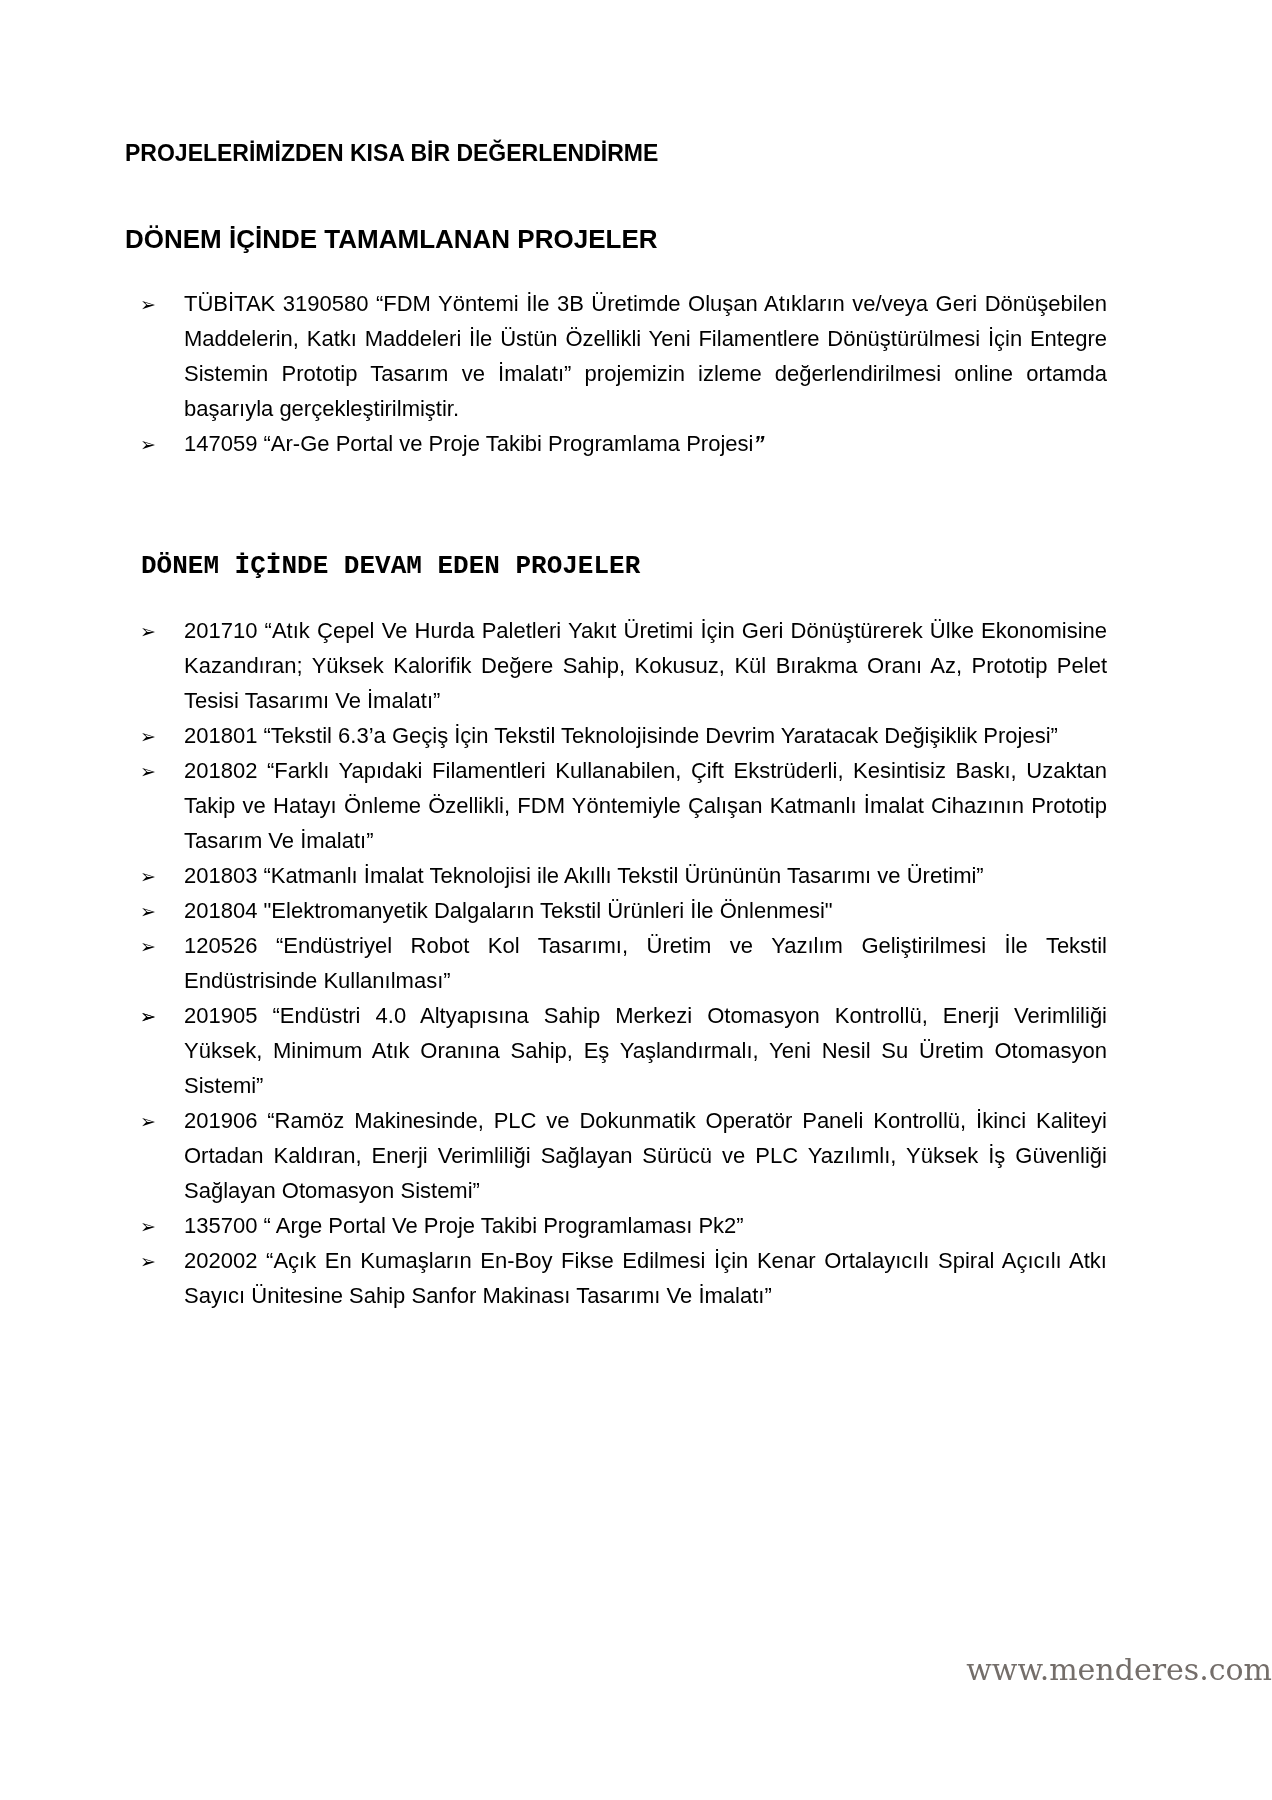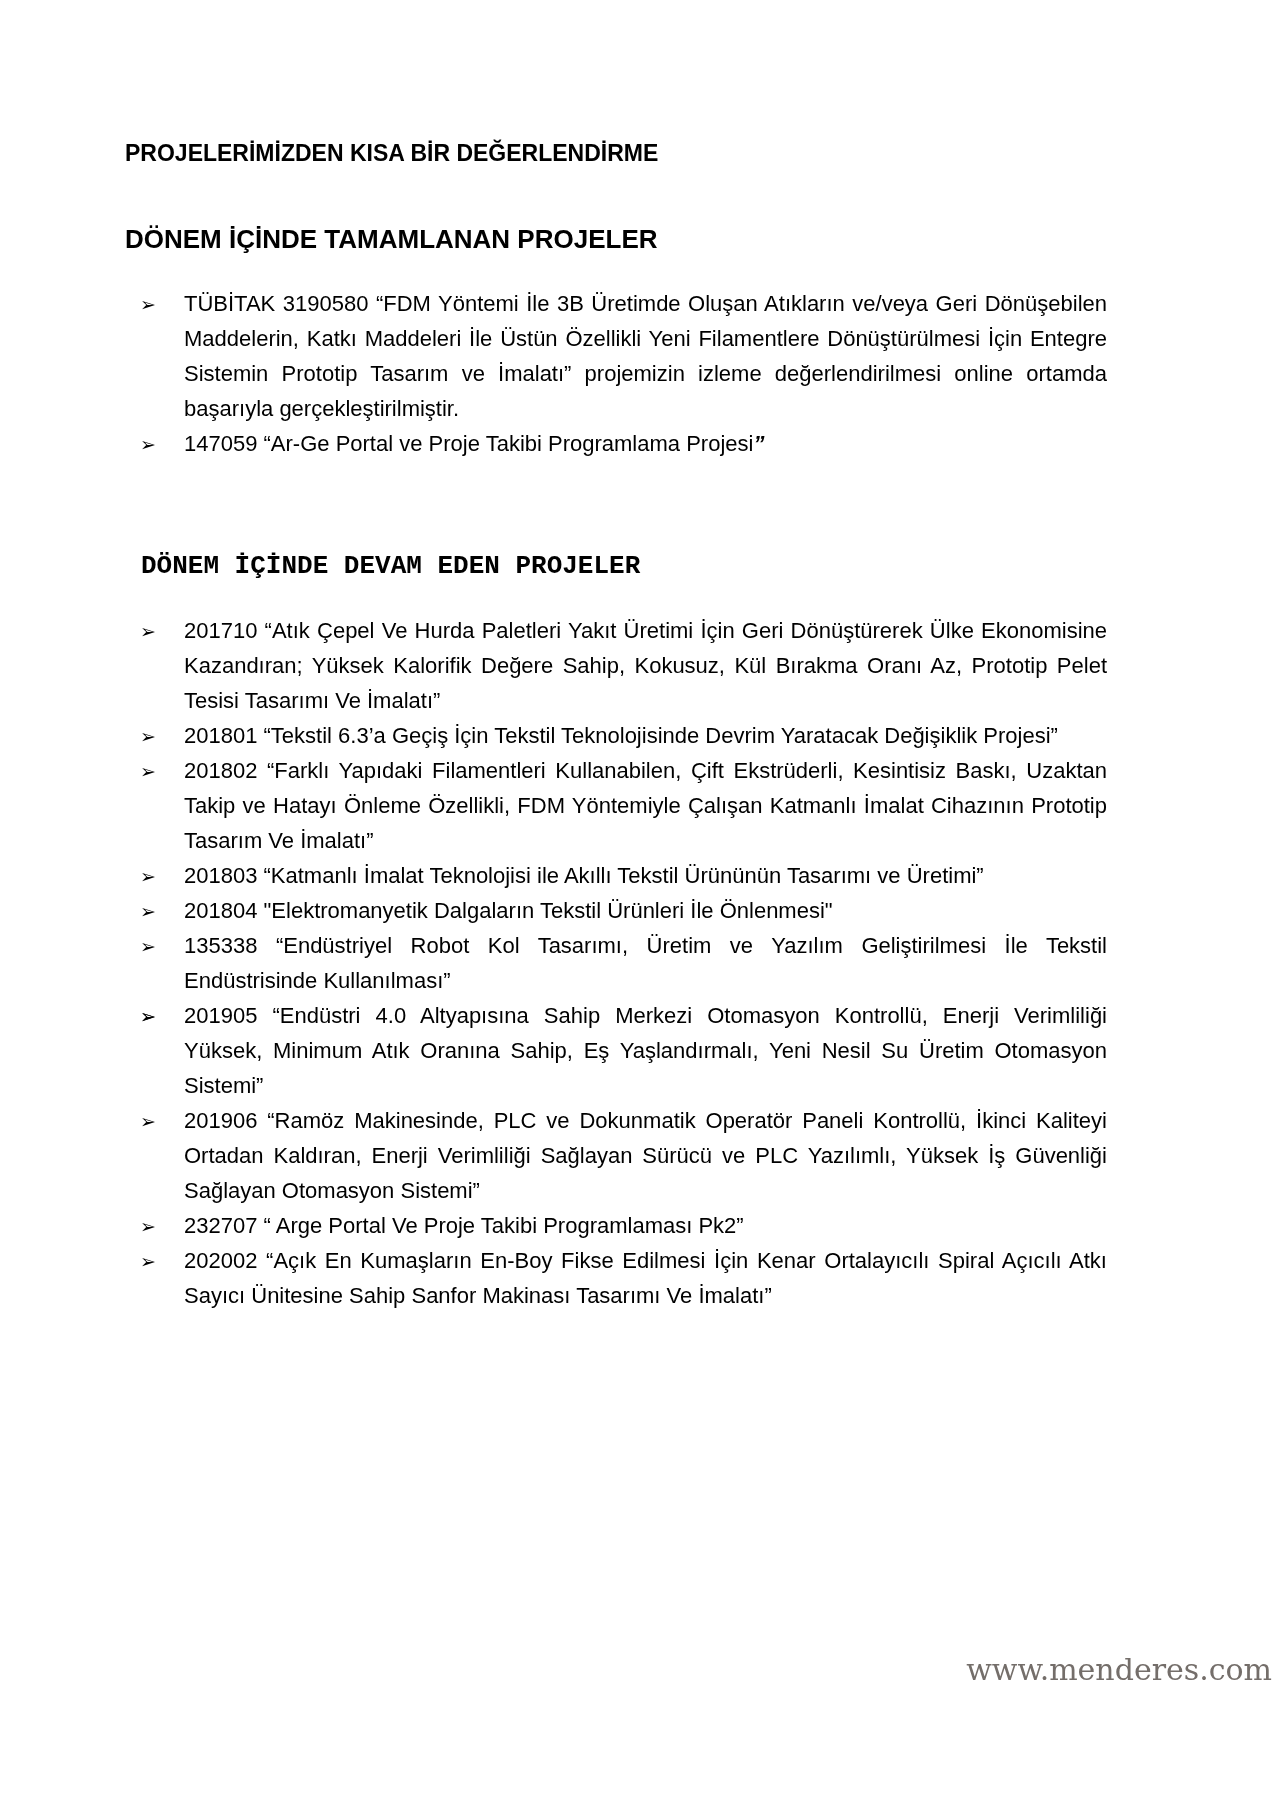--- a/index.html
+++ b/index.html
@@ -109,33 +109,33 @@
     <li>
       <span class="marker">➢</span><span>201802 “Farklı Yapıdaki Filamentleri Kullanabilen, Çift Ekstrüderli, Kesintisiz Baskı, Uzaktan Takip ve Hatayı Önleme Özellikli, FDM Yöntemiyle Çalışan Katmanlı İmalat Cihazının Prototip Tasarım Ve İmalatı”</span>
     </li>
     <li>
       <span class="marker">➢</span><span>201803 “Katmanlı İmalat Teknolojisi ile Akıllı Tekstil Ürününün Tasarımı ve Üretimi”</span>
     </li>
     <li>
       <span class="marker">➢</span><span>201804 "Elektromanyetik Dalgaların Tekstil Ürünleri İle Önlenmesi"</span>
     </li>
     <li>
-      <span class="marker">➢</span><span>135338 “Endüstriyel Robot Kol Tasarımı, Üretim ve Yazılım Geliştirilmesi İle Tekstil Endüstrisinde Kullanılması”</span>
+      <span class="marker">➢</span><span>120526 “Endüstriyel Robot Kol Tasarımı, Üretim ve Yazılım Geliştirilmesi İle Tekstil Endüstrisinde Kullanılması”</span>
     </li>
     <li>
       <span class="marker">➢</span>
     </li>
     <li>
       <span class="marker">➢</span><span>201905 “Endüstri 4.0 Altyapısına Sahip Merkezi Otomasyon Kontrollü, Enerji Verimliliği Yüksek, Minimum Atık Oranına Sahip, Eş Yaşlandırmalı, Yeni Nesil Su Üretim Otomasyon Sistemi”</span>
     </li>
     <li>
       <span class="marker">➢</span><span>201906 “Ramöz Makinesinde, PLC ve Dokunmatik Operatör Paneli Kontrollü, İkinci Kaliteyi Ortadan Kaldıran, Enerji Verimliliği Sağlayan Sürücü ve PLC Yazılımlı, Yüksek İş Güvenliği Sağlayan Otomasyon Sistemi”</span>
     </li>
     <li>
-      <span class="marker">➢</span><span>232707 “ Arge Portal Ve Proje Takibi Programlaması Pk2”</span>
+      <span class="marker">➢</span><span>135700 “ Arge Portal Ve Proje Takibi Programlaması Pk2”</span>
     </li>
     <li>
       <span class="marker">➢</span><span>202002 “Açık En Kumaşların En-Boy Fikse Edilmesi İçin Kenar Ortalayıcılı Spiral Açıcılı Atkı Sayıcı Ünitesine Sahip Sanfor Makinası Tasarımı Ve İmalatı”</span>
     </li>
   </ul>
 
 </div>
 
 <div class="site-footer">www.menderes.com</div>
 

